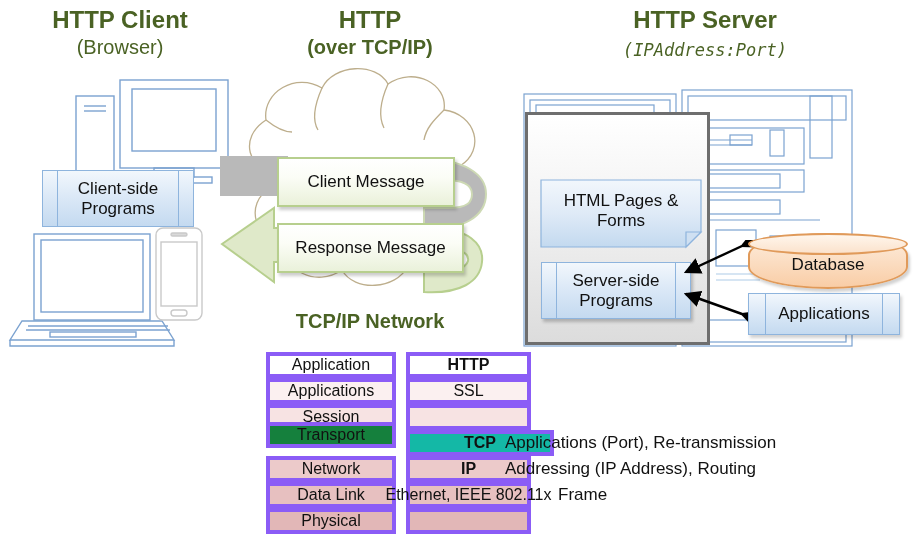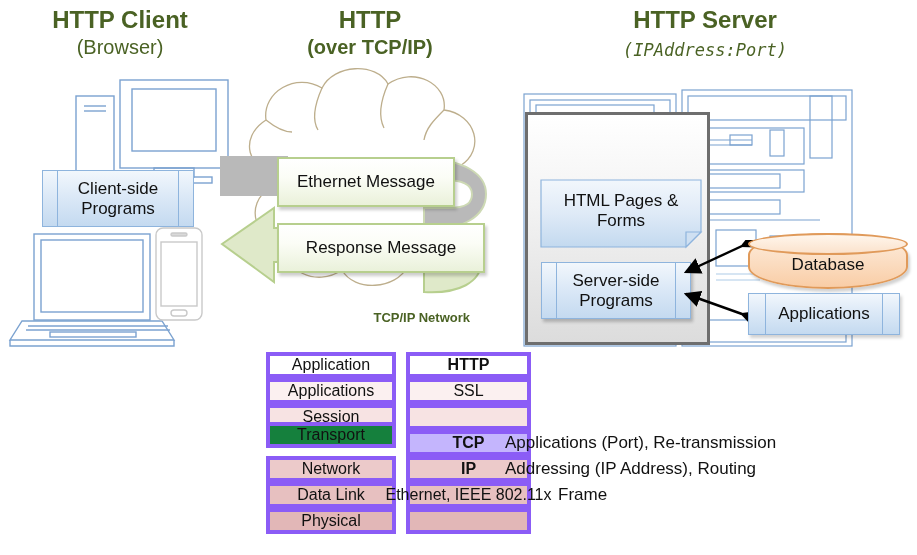--- a/index.html
+++ b/index.html
@@ -4,21 +4,21 @@
 <style>
   html,body{margin:0;padding:0;background:#ffffff;}
   body{width:917px;height:555px;position:relative;overflow:hidden;
        font-family:"Liberation Sans","DejaVu Sans",sans-serif;}
   .abs{position:absolute;}
   
   .hdr-title{font-size:24px;font-weight:bold;color:#4a6224;text-align:center;white-space:nowrap;}
   .hdr-sub{font-size:20px;color:#4a6224;text-align:center;white-space:nowrap;}
   .hdr-sub.mono{font-family:"DejaVu Sans Mono","Liberation Mono",monospace;font-style:italic;font-size:17px;letter-spacing:0px;}
   .hdr-sub.bold{font-weight:bold;}
-  .net-label{font-size:13px;font-weight:bold;color:#4a6224;text-align:right;white-space:nowrap;}
+  .net-label{font-size:20px;font-weight:bold;color:#4a6224;text-align:center;white-space:nowrap;}
   
   .shp-txt{position:absolute;inset:0;display:flex;align-items:center;justify-content:center;
            text-align:center;font-size:17px;color:#111;line-height:1.15;padding:0 4px;box-sizing:border-box;}
   
   .lineart{stroke:#7ba2d0;fill:none;}
   
   .procbox{background:linear-gradient(to bottom,#f2f7fc 0%,#dce9f7 45%,#c4daf0 100%);
            border:1px solid #8eb4dd;box-sizing:border-box;}
   .procbar{position:absolute;top:0;bottom:0;width:1px;background:#8eb4dd;}
   
@@ -119,23 +119,23 @@
   </g>
 
   <g>
     <path d="M4 186 L56 150 L56 170 L120 170 L120 204 L56 204 L56 224 Z" fill="#dfe9c9" stroke="#b7cf8e" stroke-width="2"></path>
     <path d="M120 170 L214 170 C250 170 266 186 264 204 C262 224 242 236 206 234
              L206 214 C232 214 248 212 250 203 C252 193 238 190 214 190 L120 190 Z" fill="#dfe9c9" stroke="#b7cf8e" stroke-width="2"></path>
   </g>
 </svg>
 
 <div class="abs msgbox" style="left:277px;top:157px;width:178px;height:50px;">
-  <div class="shp-txt">Ethernet Message</div>
-</div>
-<div class="abs msgbox" style="left:277px;top:223px;width:208px;height:50px;padding-left:25px;">
+  <div class="shp-txt">Client Message</div>
+</div>
+<div class="abs msgbox" style="left:277px;top:223px;width:187px;height:50px;padding-left:25px;">
   <div class="shp-txt">Response Message</div>
 </div>
 
 <div class="abs net-label" style="left:270px;top:310px;width:200px;">TCP/IP Network</div>
 
 <svg class="abs" style="left:520px;top:88px;" width="400" height="265" viewBox="0 0 400 265">
   <g stroke="#7ba2d0" fill="none" stroke-width="1.2">
 
     <rect x="4" y="6" width="152" height="252"></rect>
     <rect x="10" y="12" width="140" height="28"></rect>
@@ -236,21 +236,21 @@
 
 <div class="abs" style="left:228px;top:352px;width:620px;height:185px;">
   <div id="osi-rows">
       <div class="osi-cell" style="position: absolute; left: 0px; top: 0px; width: 130px; height: 26px; background: rgb(255, 255, 255);">Application</div>
       <div class="osi-cell b" style="position: absolute; left: 140px; top: 0px; width: 125px; height: 26px; background: rgb(255, 255, 255); overflow: visible;">HTTP</div>
       <div class="osi-cell" style="position: absolute; left: 0px; top: 26px; width: 130px; height: 26px; background: rgb(251, 240, 240);">Applications</div>
       <div class="osi-cell" style="position: absolute; left: 140px; top: 26px; width: 125px; height: 26px; background: rgb(251, 240, 240); overflow: visible;">SSL</div>
       <div class="osi-cell" style="position: absolute; left: 0px; top: 52px; width: 130px; height: 26px; background: rgb(247, 227, 227);">Session</div>
       <div class="osi-cell" style="position: absolute; left: 140px; top: 52px; width: 125px; height: 26px; background: rgb(247, 227, 227); overflow: visible;"></div>
       <div class="osi-cell" style="position: absolute; left: 0px; top: 70px; width: 130px; height: 26px; background: #15803d;">Transport</div>
-      <div class="osi-cell b" style="position: absolute; left: 140px; top: 78px; width: 125px; height: 26px; background: #c4b5fd; overflow: visible;">TCP</div>
+      <div class="osi-cell b" style="position: absolute; left: 140px; top: 78px; width: 148px; height: 26px; background: #14b8a6; overflow: visible;">TCP</div>
       <div class="osi-note" style="position: absolute; left: 277px; top: 81px;">Applications (Port), Re-transmission</div>
       <div class="osi-cell" style="position: absolute; left: 0px; top: 104px; width: 130px; height: 26px; background: rgb(236, 202, 202);">Network</div>
       <div class="osi-cell b" style="position: absolute; left: 140px; top: 104px; width: 125px; height: 26px; background: rgb(236, 202, 202); overflow: visible;">IP</div>
       <div class="osi-note" style="position: absolute; left: 277px; top: 107px;">Addressing (IP Address), Routing</div>
       <div class="osi-cell" style="position: absolute; left: 0px; top: 130px; width: 130px; height: 26px; background: rgb(231, 192, 192);">Data Link</div>
       <div class="osi-cell" style="position: absolute; left: 140px; top: 130px; width: 125px; height: 26px; background: rgb(231, 192, 192); overflow: visible; text-align: center;">Ethernet, IEEE 802.11x</div>
       <div class="osi-note" style="position: absolute; left: 330px; top: 133px;">Frame</div>
       <div class="osi-cell" style="position: absolute; left: 0px; top: 156px; width: 130px; height: 26px; background: rgb(226, 183, 183);">Physical</div>
       <div class="osi-cell" style="position: absolute; left: 140px; top: 156px; width: 125px; height: 26px; background: rgb(226, 183, 183); overflow: visible;"></div>
       <div style="position: absolute; left: 3px; top: 3px; width: 130px; height: 182px; box-shadow: rgba(0, 0, 0, 0.18) 3px 3px 3px; z-index: -1;"></div>

